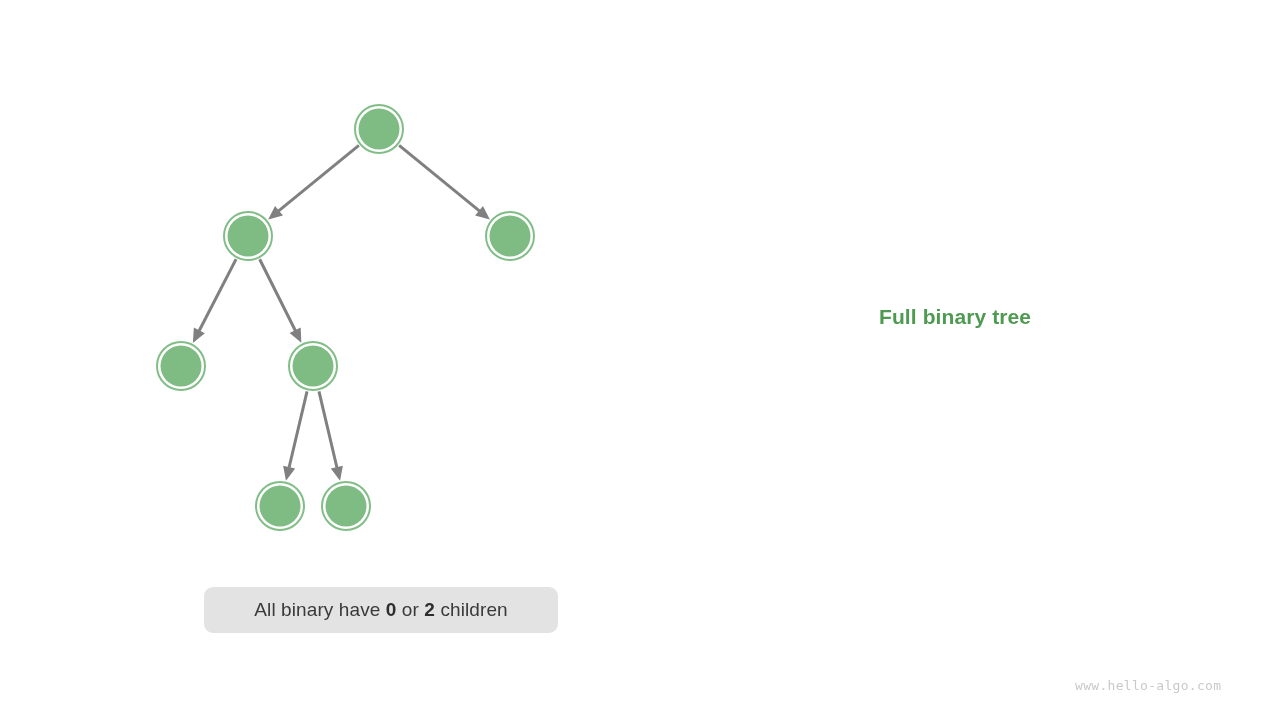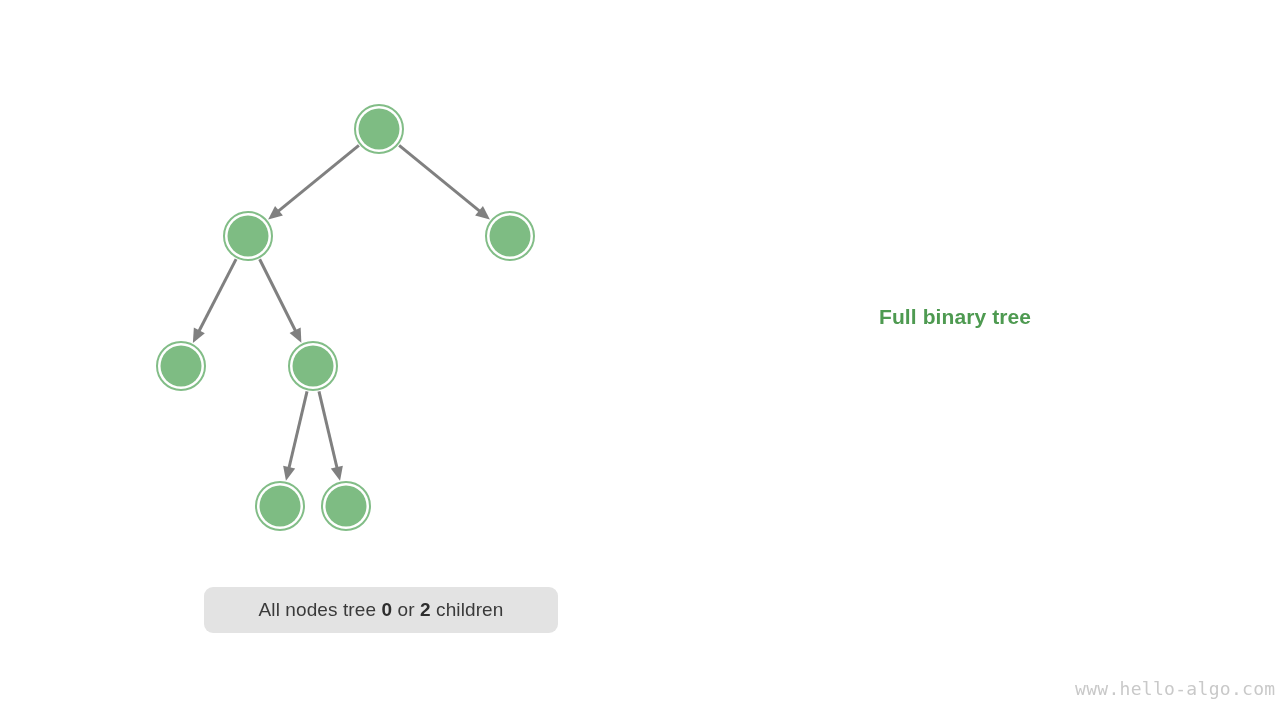--- a/index.html
+++ b/index.html
@@ -51,21 +51,21 @@
     white-space: nowrap;
     letter-spacing: 0.1px;
   }
   .caption-text b {
     font-weight: bold;
     color: #2e2e2e;
   }
   .watermark {
     position: absolute;
     font-family: "DejaVu Sans Mono", monospace;
-    font-size: 18px;
+    font-size: 13px;
     color: #c9c9c9;
     white-space: nowrap;
     letter-spacing: 0.3px;
     text-align: center;
   }
 </style>
 </head>
 <body>
 
 <div id="stage">
@@ -125,18 +125,18 @@
         <g>
           <circle cx="346" cy="506" r="24" fill="none" stroke="#82bd87" stroke-width="2"></circle>
           <circle cx="346" cy="506" r="20.5" fill="#7ebc83"></circle>
         </g>
       </g>
   </svg>
 
   <div class="diagram-title" id="diagram-title" style="left: 879px; top: 305px; color: rgb(78, 154, 81);">Full binary tree</div>
 
   <div class="caption-box" id="caption-box" style="left: 204px; top: 587px; width: 354px; height: 46px; background: rgb(227, 227, 227); border-radius: 9px;">
-    <span class="caption-text"><span>All nodes tree </span><b>0</b><span> or </span><b>2</b><span> children</span></span>
+    <span class="caption-text"><span>All binary have </span><b>0</b><span> or </span><b>2</b><span> children</span></span>
   </div>
 
   <div class="watermark" id="watermark" style="left: 1075px; top: 678px; color: rgb(201, 201, 201);">www.hello-algo.com</div>
 
 </div>
 
 </body></html>

